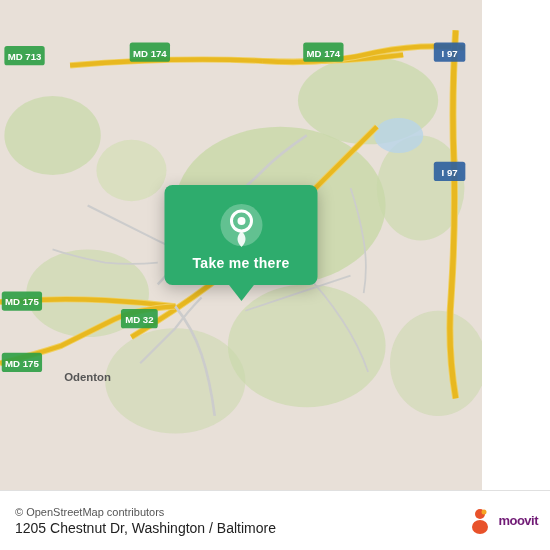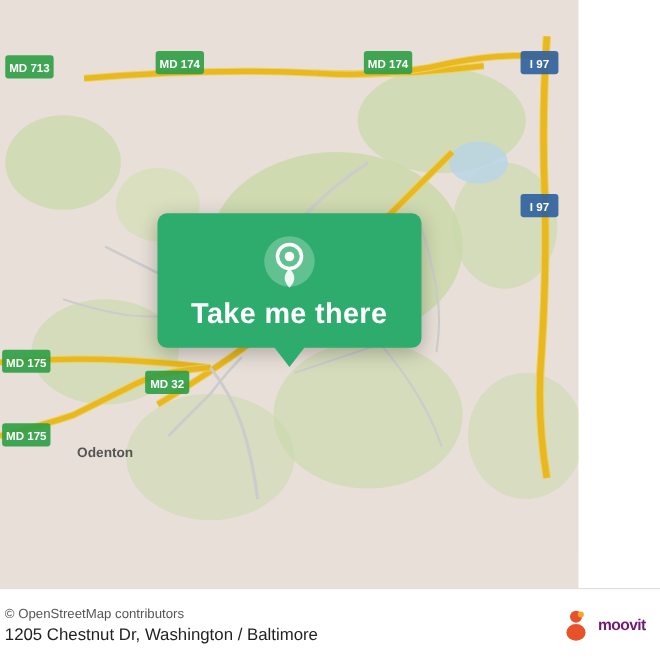--- a/index.html
+++ b/index.html
@@ -62,35 +62,35 @@
     #location-icon {
       width: 44px;
       height: 44px;
       margin-bottom: 8px;
     }
 
     #take-me-there-btn {
       background: transparent;
       border: none;
       color: #fff;
-      font-size: 24px;
+      font-size: 14px;
       font-weight: 600;
       cursor: pointer;
       letter-spacing: 0.3px;
       padding: 0;
     }
 
     #bottom-bar {
       width: 550px;
       height: 60px;
       background: #fff;
       display: flex;
       align-items: center;
       justify-content: space-between;
-      padding: 0 12px 0 4px;
+      padding: 0 12px 0 15px;
       border-top: 1px solid #e0e0e0;
     }
 
     #osm-credit {
       font-size: 11px;
       color: #555;
     }
 
     #address-text {
       font-size: 14px;

